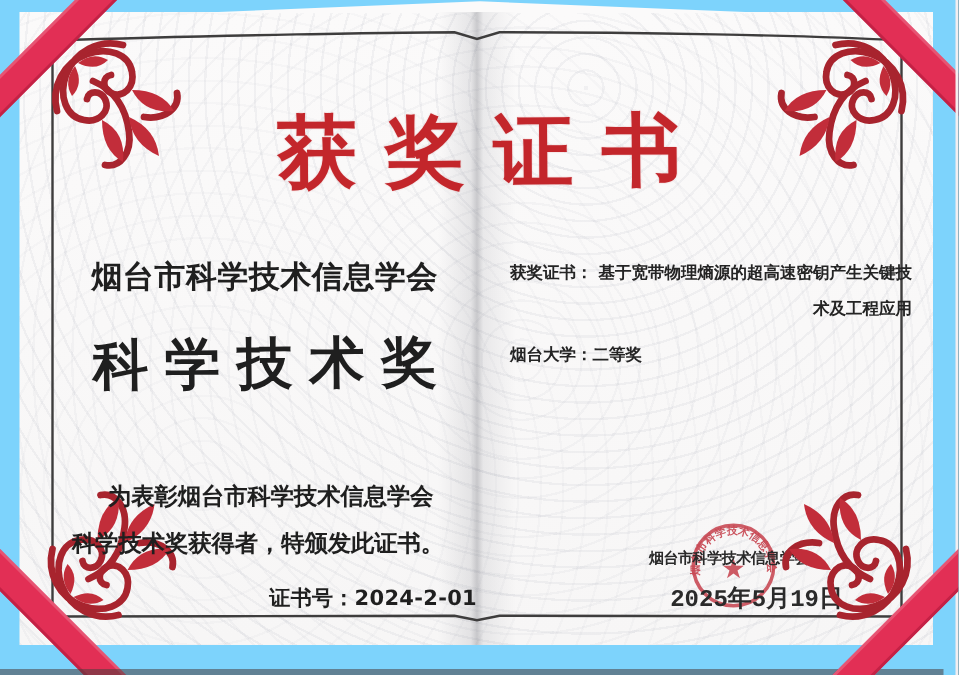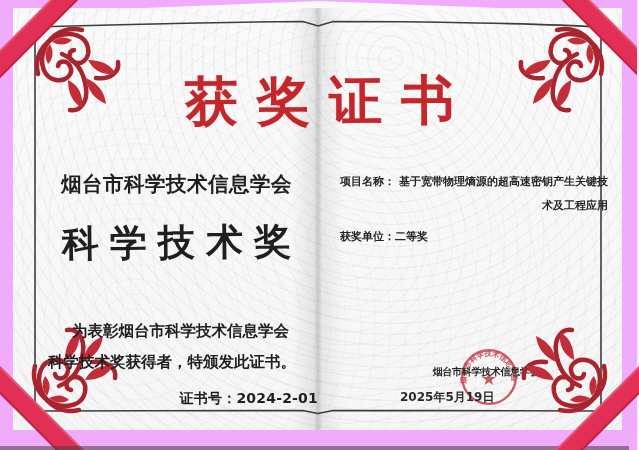--- a/index.html
+++ b/index.html
@@ -1,18 +1,18 @@
 <!DOCTYPE html>
 <html><head>
 <meta charset="utf-8">
 <style>
   html,body{margin:0;padding:0;background:#888;}
   .stage{
     position:relative;width:639px;height:450px;overflow:hidden;
-    background:#f0abfc;
+    background:#7dd3fc;
     font-family:"DejaVu Sans",sans-serif;
     -webkit-font-smoothing:antialiased;
   }
   
   .paper{
     position:absolute;left:13px;top:8px;right:17px;bottom:20px;
     background:
       repeating-radial-gradient(circle at 62% 12%, rgba(150,155,170,.10) 0 1.5px, transparent 1.5px 11px),
       repeating-radial-gradient(circle at 55% 55%, rgba(150,155,170,.07) 0 1.5px, transparent 1.5px 13px),
       repeating-radial-gradient(circle at 20% 75%, rgba(150,155,170,.05) 0 1.5px, transparent 1.5px 15px),
@@ -72,22 +72,22 @@
   .f-project{margin-top:170px;font-size:11px;line-height:24px;}
   .f-project .value{width:215px;text-align:right;}
   .f-grade{margin-top:9px;font-size:11px;line-height:20px;}
   .f-grade .value{white-space:nowrap;}
   .f-unit{margin-top:11px;font-size:10.3px;letter-spacing:-.2px;line-height:18px;}
   .f-unit .value{white-space:nowrap;}
   
   .seal{position:absolute;left:459px;top:347px;width:60px;height:60px;}
   .issuer-line{position:absolute;left:380px;top:365px;width:212px;text-align:center;
     font-size:10px;font-weight:bold;color:#2a2a2a;letter-spacing:-.3px;}
-  .date-line{position:absolute;left:400px;top:389px;width:162px;text-align:left;
-    font-size:12px;font-weight:bold;color:#2a2a2a;}
+  .date-line{position:absolute;left:400px;top:389px;width:162px;text-align:right;
+    font-size:16px;font-weight:bold;color:#2a2a2a;font-family:Liberation Mono, monospace;}
   .photo-shadow{position:absolute;left:0;right:10px;bottom:0;height:4px;background:rgba(75,62,62,.55);}
   .edge-right{position:absolute;right:0;top:0;bottom:0;width:2px;background:#f3eef0;}
 </style>
 </head>
 <body>
 
 <div class="stage">
 
   <div class="paper"></div>
   <div class="book-peak"></div>
@@ -174,25 +174,25 @@
       <div class="l1">为表彰烟台市科学技术信息学会</div>
       <div class="l2">科学技术奖获得者，特颁发此证书。</div>
     </div>
     <div class="certno">
       <span>证书号：</span><span>2024-2-01</span>
     </div>
   </div>
 
   <div class="right-page">
     <div class="field f-project">
-      <span class="label">项目名称：</span>
+      <span class="label">获奖证书：</span>
       <span class="value">基于宽带物理熵源的超高速密钥产生关键技术及工程应用</span>
     </div>
     <div class="field f-grade">
-      <span class="label">获奖单位：</span>
+      <span class="label">烟台大学：</span>
       <span class="value">二等奖</span>
     </div>
   </div>
 
   <svg class="seal" viewBox="0 0 66 66">
     <circle cx="33" cy="33" r="29.5" fill="none" stroke="#c84a55" stroke-width="2.6" opacity=".9"></circle>
     <defs>
       <path id="sealArc" d="M 9 44 A 25.5 25.5 0 1 1 57 44" fill="none"></path>
     </defs>
     <text font-size="8" fill="#c84a55" font-weight="bold" opacity=".95">

